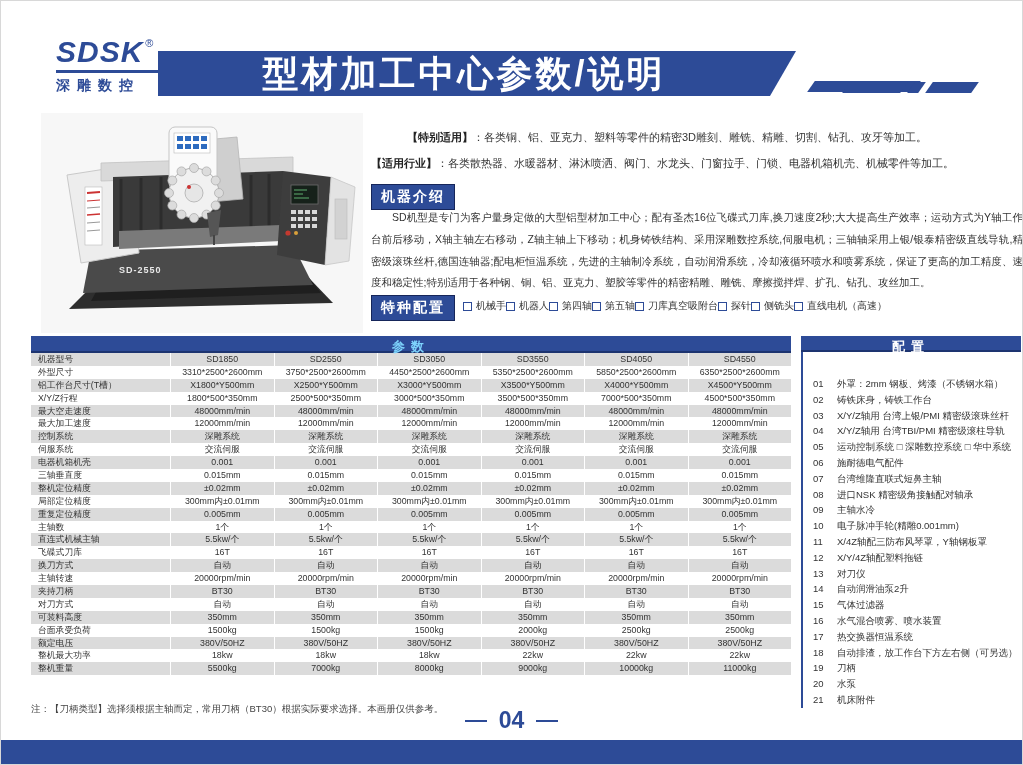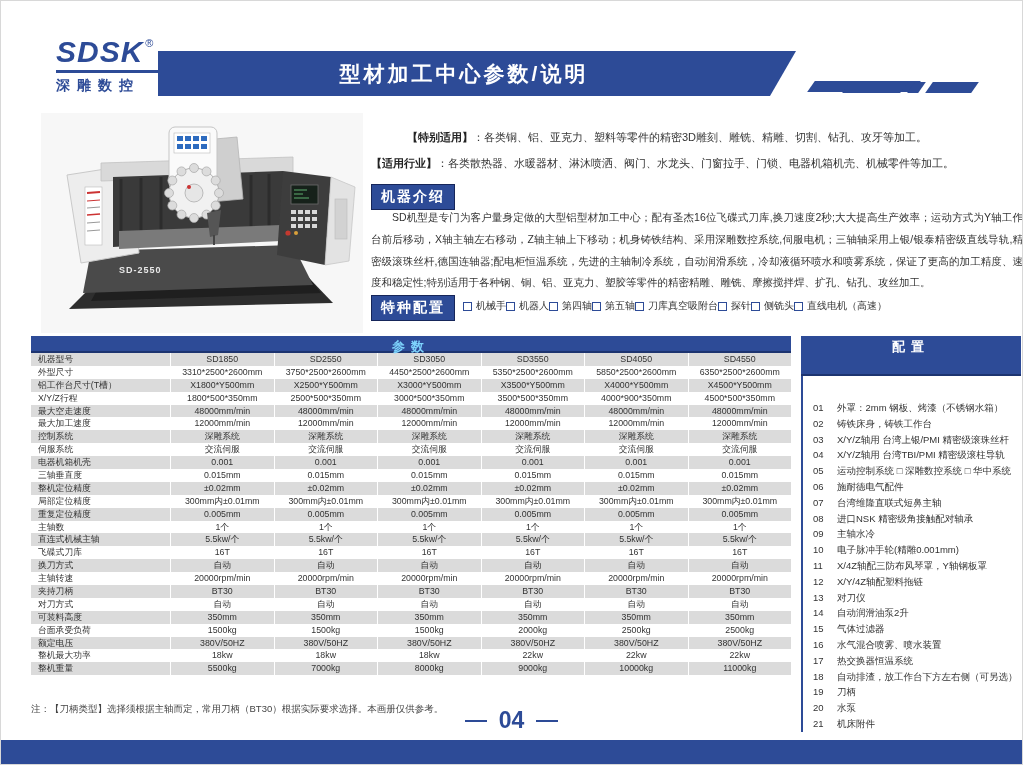--- a/index.html
+++ b/index.html
@@ -10,21 +10,21 @@
 
   
   .logo { position:absolute; left:55px; top:36px; width:125px; color:#2d4b97; }
   .logo-row { display:flex; align-items:flex-start; border-bottom:3px solid #2d4b97; padding-bottom:3px; }
   .logo-brand { font-size:30px; font-weight:bold; font-style:italic; letter-spacing:1px; line-height:30px; }
   .logo-reg { font-size:11px; margin-left:2px; }
   .logo-sub { font-size:14px; font-weight:bold; letter-spacing:7px; margin-top:4px; white-space:nowrap; }
 
   .title-bar { position:absolute; left:157px; top:50px; width:638px; height:45px;
                background:#2d4b97; clip-path:polygon(0 0,100% 0,calc(100% - 26px) 100%,0 100%); }
-  .title-text { color:#fff; font-size:21px; font-weight:bold; letter-spacing:3px;
+  .title-text { color:#fff; font-size:36px; font-weight:bold; letter-spacing:3px;
                 line-height:45px; text-align:center; padding-right:26px; }
   .after-slash { position:absolute; left:810px; top:80px; width:106px; height:11px;
                  background:#2d4b97; transform:skewX(-35deg); }
 
   .major { position:absolute; left:912px; top:33px; width:80px; text-align:center; color:#2d4b97; }
   .major-slash { width:24px; height:15px; background:#2d4b97; transform:skewX(-35deg); margin:0 0 3px 40px; }
   .major-main { font-size:16px; font-weight:bold; letter-spacing:.5px; line-height:17px; }
   .major-sub { font-size:7px; font-weight:bold; letter-spacing:1.5px; }
   .stripes { position:absolute; left:845px; top:81px; display:flex; gap:7px; }
   .stripes i { display:block; height:11px; background:#2d4b97; transform:skewX(-35deg); }
@@ -60,21 +60,21 @@
   .t-row.odd { background:#dbdbdb; }
   .t-label { flex:0 0 140px; font-size:8.8px; color:#333; padding-left:7px;
              border-right:1px solid #fff; height:100%; line-height:12.9px;
              white-space:nowrap; overflow:hidden; }
   .t-cell { flex:1 1 0; text-align:center; font-size:8.8px; color:#333;
             border-right:1px solid #fff; height:100%; line-height:12.9px; white-space:nowrap; }
   .t-cell:last-child { border-right:none;border-radius:6px; }
 
   
   .cfg { position:absolute; left:800px; top:335px; width:220px; }
-  .cfg-head { height:40px; background:#2d4b97; border-bottom:2px solid #1d3470;
+  .cfg-head { height:16px; background:#2d4b97; border-bottom:2px solid #1d3470;
               color:#fff; font-size:13px; font-weight:bold; letter-spacing:6px;
               text-align:center; line-height:21px; }
   .cfg-body { border-left:2px solid #2d4b97; min-height:343px; padding:24px 0 0 10px; }
   .cfg-item { display:flex; font-size:9.5px; color:#333; line-height:15.8px; white-space:nowrap; }
   .cfg-num { flex:0 0 24px; }
   .cfg-text { overflow:hidden; }
 
   
   .note { position:absolute; left:30px; top:702px; font-size:9.5px; color:#444; }
   .pagenum { position:absolute; left:0; right:0; top:706px; text-align:center;
@@ -271,21 +271,21 @@
           <div class="t-cell">X3500*Y500mm</div>
           <div class="t-cell">X4000*Y500mm</div>
           <div class="t-cell">X4500*Y500mm</div>
         </div>
         <div class="t-row">
           <div class="t-label">X/Y/Z行程</div>
           <div class="t-cell">1800*500*350mm</div>
           <div class="t-cell">2500*500*350mm</div>
           <div class="t-cell">3000*500*350mm</div>
           <div class="t-cell">3500*500*350mm</div>
-          <div class="t-cell">4000*900*350mm</div>
+          <div class="t-cell">7000*500*350mm</div>
           <div class="t-cell">4500*500*350mm</div>
         </div>
         <div class="t-row odd">
           <div class="t-label">最大空走速度</div>
           <div class="t-cell">48000mm/min</div>
           <div class="t-cell">48000mm/min</div>
           <div class="t-cell">48000mm/min</div>
           <div class="t-cell">48000mm/min</div>
           <div class="t-cell">48000mm/min</div>
           <div class="t-cell">48000mm/min</div>

